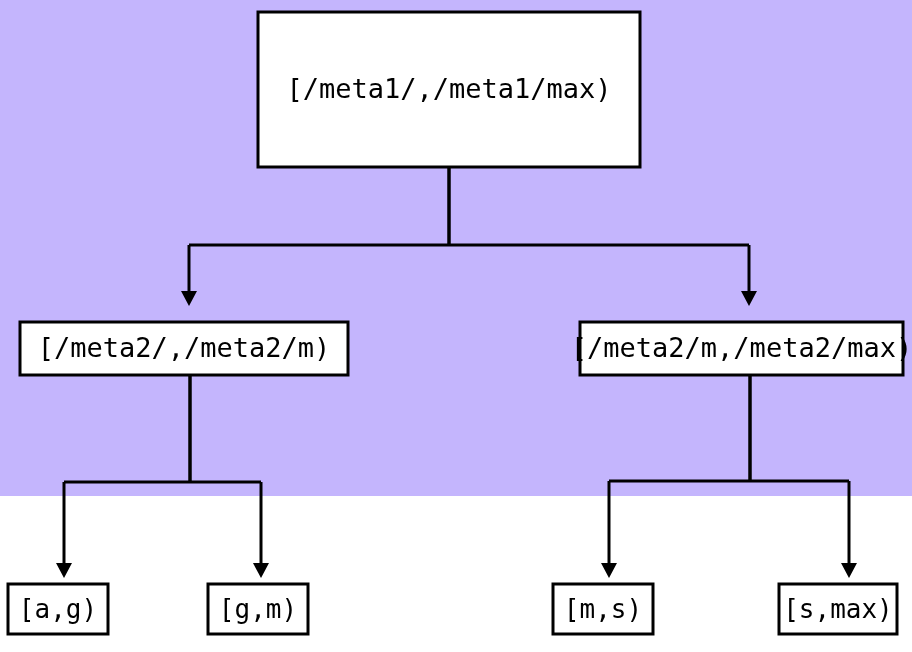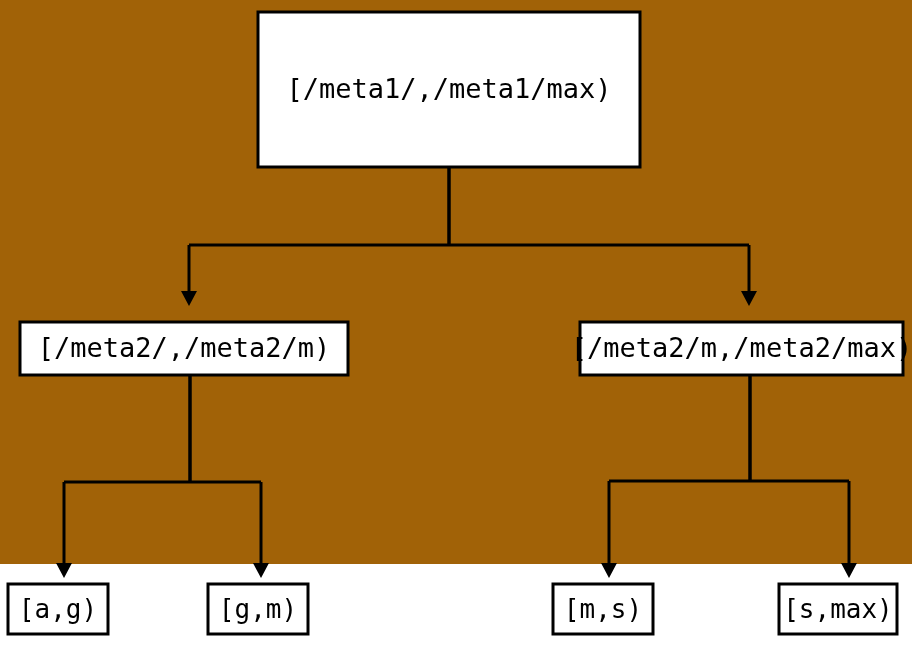--- a/index.html
+++ b/index.html
@@ -10,22 +10,22 @@
   }
   body {
     width: 912px;
     height: 652px;
     font-family: "DejaVu Sans Mono", "Liberation Mono", monospace;
     overflow: hidden;
   }
   #diagram-root {
     position: relative;
     width: 912px;
-    height: 564px;
-    background: #a16207;
+    height: 496px;
+    background: #c4b5fd;
   }
   svg#tree-canvas {
     display: block;
     width: 912px;
     height: 652px;
   }
   .node-box {
     fill: #ffffff;
     stroke: #000000;
     stroke-width: 3;

